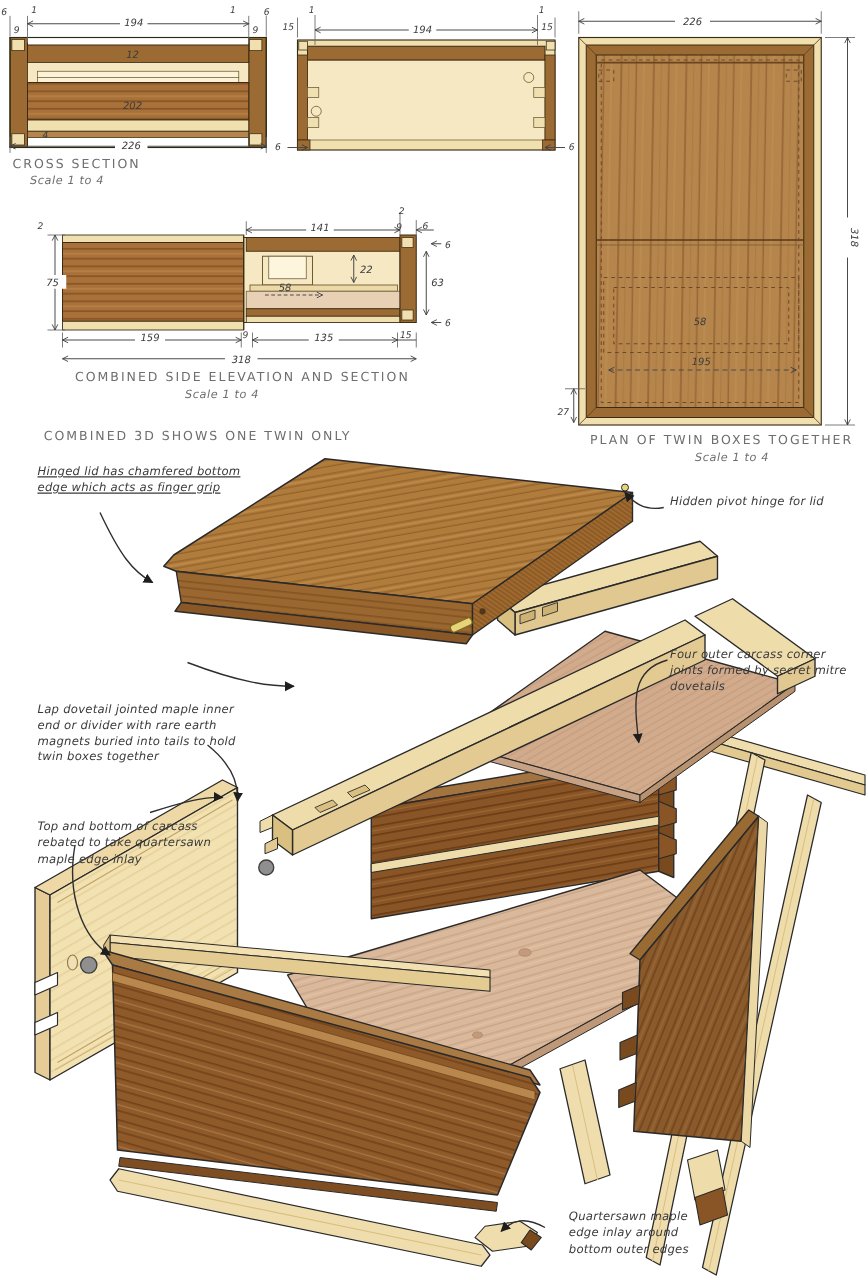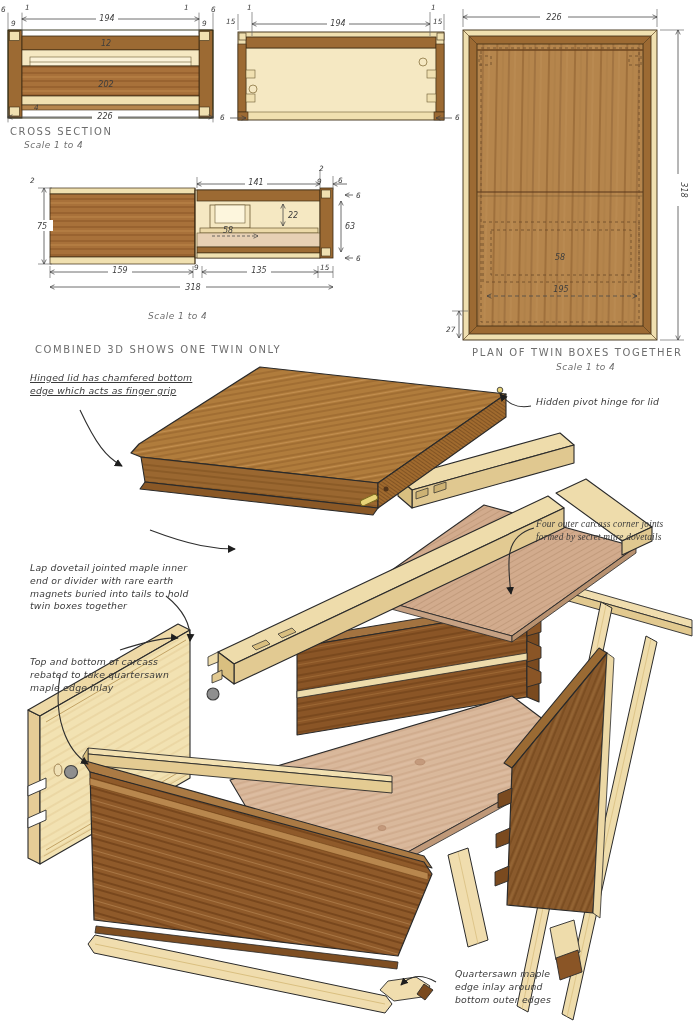--- a/index.html
+++ b/index.html
@@ -400,24 +400,25 @@
     </g>
   </g>
 </svg>
 
 <div class="txt title" style="left:10px;top:126px;text-align:right;">CROSS SECTION</div>
 <div class="txt scale" style="left:24px;top:140px;">Scale 1 to 4</div>
 
 <div class="txt title" style="left:472px;top:347px;">PLAN OF TWIN BOXES TOGETHER</div>
 <div class="txt scale" style="left:556px;top:362px;">Scale 1 to 4</div>
 
+<div class="txt title" style="left:60px;top:297px;">COMBINED SIDE ELEVATION AND SECTION</div>
 <div class="txt scale" style="left:148px;top:311px;">Scale 1 to 4</div>
 
 <div class="txt title" style="left:35px;top:344px;">COMBINED 3D SHOWS ONE TWIN ONLY</div>
 
 <div class="txt note" style="left:30px;top:372px;width:178px;text-decoration:underline;">Hinged lid has chamfered bottom edge which acts as finger grip</div>
 <div class="txt note" style="left:536px;top:396px;width:150px;">Hidden pivot hinge for lid</div>
-<div class="txt note" style="left:536px;top:518px;width:148px;font-family:Liberation Serif, serif;">Four outer carcass corner joints formed by secret mitre dovetails</div>
+<div class="txt note" style="left:536px;top:518px;width:148px;">Four outer carcass corner joints formed by secret mitre dovetails</div>
 <div class="txt note" style="left:30px;top:562px;width:172px;">Lap dovetail jointed maple inner end or divider with rare earth magnets buried into tails to hold twin boxes together</div>
 <div class="txt note" style="left:30px;top:656px;width:158px;">Top and bottom of carcass rebated to take quartersawn maple edge inlay</div>
 <div class="txt note" style="left:436px;top:968px;width:118px;margin-left:19px;">Quartersawn maple edge inlay around bottom outer edges</div>
 
 </div>
 
 </body></html>

